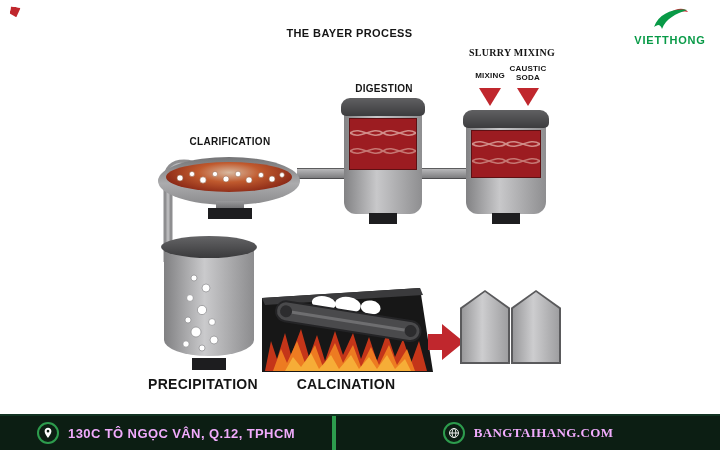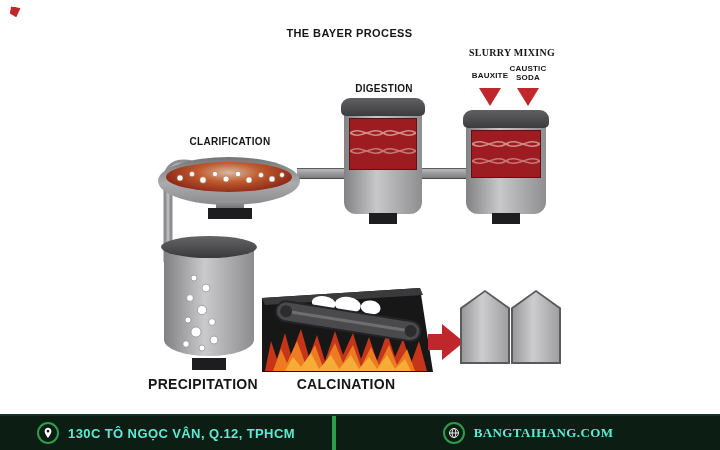--- a/index.html
+++ b/index.html
@@ -53,41 +53,48 @@
   .silo .inner{position:absolute;inset:2px;clip-path:polygon(0 24%,50% 0,100% 24%,100% 100%,0 100%);
         background:linear-gradient(90deg,#99999b,#cdcdcf 44%,#9f9fa1);}
 
   
   .down-arrow{position:absolute;width:0;height:0;border-left:11px solid transparent;
         border-right:11px solid transparent;border-top:18px solid #c0272d;}
 
   
   .footer{position:absolute;left:0;bottom:0;width:720px;height:36px;background:#0c1e13;
           display:flex;align-items:stretch;border-top:2px solid #123322;box-sizing:border-box;}
-  .fitem{display:flex;align-items:center;justify-content:center;gap:9px;color:#5eead4;
+  .fitem{display:flex;align-items:center;justify-content:center;gap:9px;color:#f0abfc;
          font-weight:bold;font-size:13px;letter-spacing:.4px;white-space:nowrap;}
   .fsep{width:2px;background:#2d9c4d;}
   .ficon{width:22px;height:22px;border-radius:50%;border:2px solid #2d9c4d;box-sizing:border-box;
          display:flex;align-items:center;justify-content:center;flex:0 0 auto;}
 
   .brandtext{color:#089a47;font-weight:bold;font-size:11px;letter-spacing:.8px;}
 </style>
 </head>
 <body>
 
 <div id="app">
 
   <div class="abs" style="left:10px;top:7px;width:10px;height:10px;background:#c0272d;
               clip-path:polygon(0 0,100% 0,70% 100%,0 72%);transform:rotate(8deg);"></div>
 
+  <div class="abs" style="right:10px;top:6px;width:80px;text-align:center;">
+    <svg width="42" height="24" viewBox="0 0 42 24">
+      <path d="M21 7 C28 1 37 2 39 6 C33 5 27 6 21 7 Z" fill="#cf2030"></path>
+      <path d="M5 21 C10 7 26 2 38 4 C27 8 17 12 13 23 C11 17 8 19 5 21 Z" fill="#089a47"></path>
+    </svg>
+    <div class="brandtext">VIETTHONG</div>
+  </div>
 
   <div class="lbl title" style="left:277px;top:27px;width:145px;">THE BAYER PROCESS</div>
 
   <div class="lbl" style="left:451px;top:47px;width:122px;font-family:Liberation Serif, serif;">SLURRY MIXING</div>
-  <div class="lbl lbl-sm" style="left:462px;top:71px;width:56px;">BAUXITE</div>
+  <div class="lbl lbl-sm" style="left:462px;top:71px;width:56px;">MIXING</div>
   <div class="lbl lbl-sm" style="left:506px;top:64px;width:44px;">CAUSTIC SODA</div>
   <div class="lbl" style="left:329px;top:83px;width:110px;">DIGESTION</div>
   <div class="lbl" style="left:169px;top:136px;width:122px;">CLARIFICATION</div>
 
   <div class="down-arrow" style="left:479px;top:88px;"></div>
   <div class="down-arrow" style="left:517px;top:88px;"></div>
 
   <div class="pipe-h" style="left:297px;top:168px;width:50px;"></div>
   <div class="pipe-h" style="left:419px;top:168px;width:50px;"></div>
 

